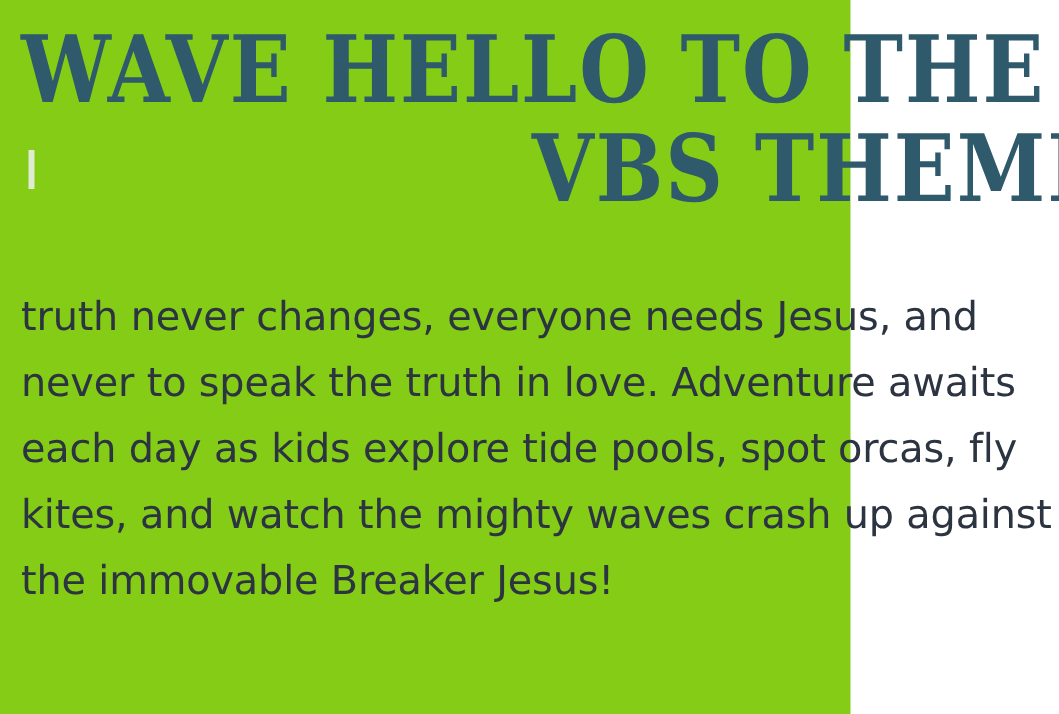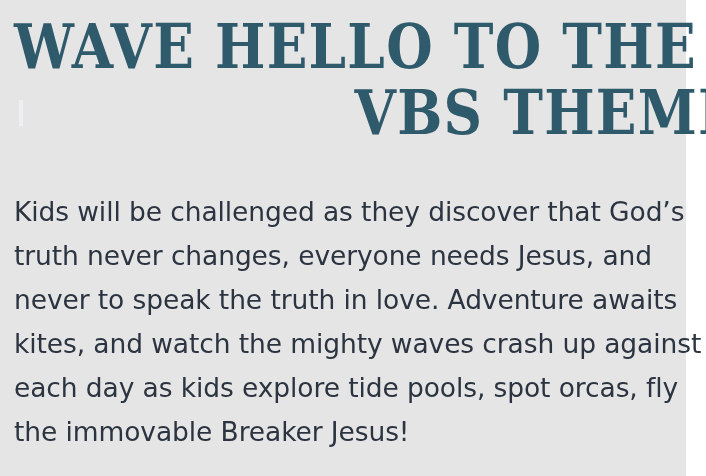--- a/index.html
+++ b/index.html
@@ -10,23 +10,23 @@
   body {
     width: 706px;
     height: 476px;
     overflow: hidden;
     font-family: "Liberation Sans", sans-serif;
     -webkit-font-smoothing: antialiased;
   }
 
   .page {
     position: relative;
-    width: 686px;
+    width: 567px;
     height: 476px;
-    background: #e5e5e5;
+    background: #84cc16;
   }
 
   
   .headline {
     position: absolute;
     left: 14px;
     top: 14px;
     width: 672px;
   }
 
@@ -87,21 +87,20 @@
 <div class="page">
 
   <div class="headline">
     <div class="headline-line headline-line-1">WAVE HELLO TO THE</div>
     <div class="headline-line headline-line-2">VBS THEME!</div>
   </div>
 
   <div class="edge-artifact"></div>
 
   <div class="body-copy">
-    <span class="ln">Kids will be challenged as they discover that God’s</span>
     <span class="ln">truth never changes, everyone needs Jesus, and</span>
     <span class="ln">never to speak the truth in love. Adventure awaits</span>
+    <span class="ln">each day as kids explore tide pools, spot orcas, fly</span>
     <span class="ln">kites, and watch the mighty waves crash up against</span>
-    <span class="ln">each day as kids explore tide pools, spot orcas, fly</span>
     <span class="ln">the immovable Breaker Jesus!</span>
   </div>
 
 </div>
 
 </body></html>

